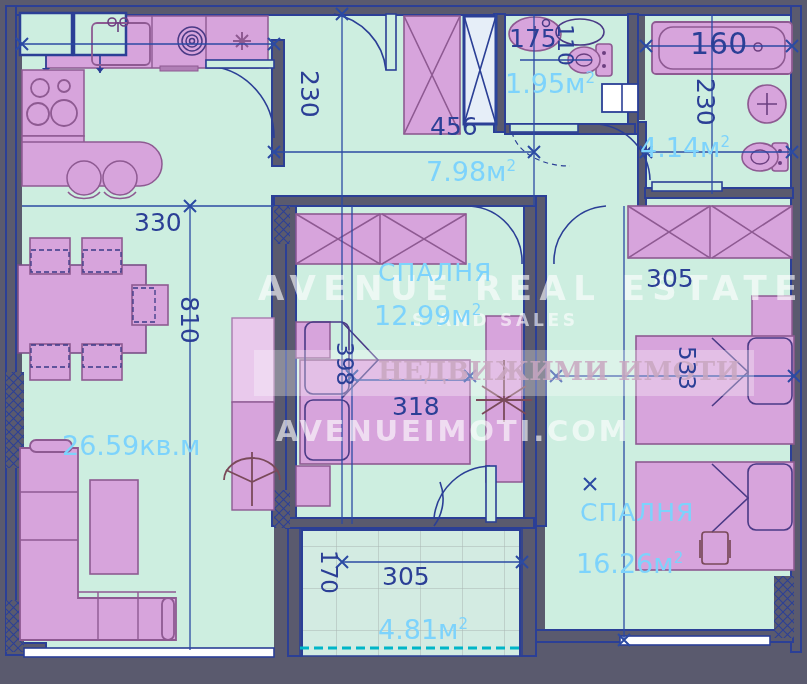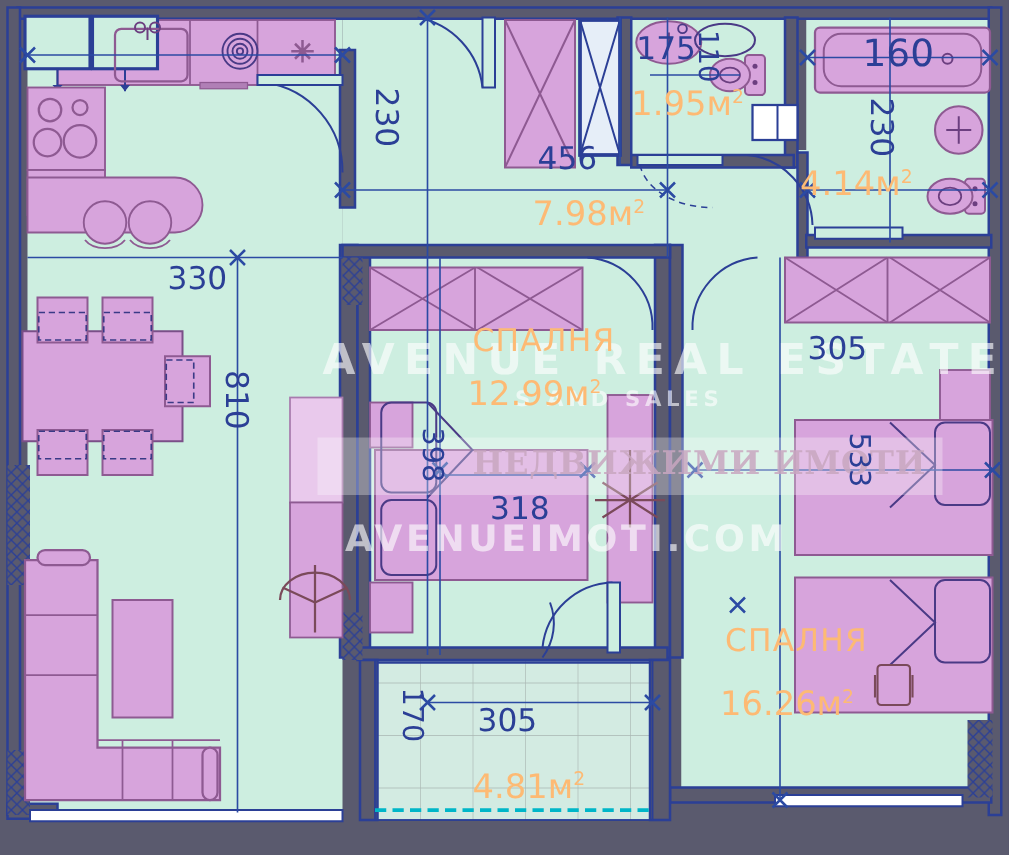--- a/index.html
+++ b/index.html
@@ -1,19 +1,19 @@
 <!DOCTYPE html>
 <html><head>
 <meta charset="utf-8">
 <style>
   html,body{margin:0;padding:0;background:#5a5a6e;}
   #stage{position:relative;width:807px;height:684px;overflow:hidden;
          background:#5a5a6e;font-family:"DejaVu Sans",sans-serif;}
   #svgroot{position:absolute;left:0;top:0;}
-  .lbl{position:absolute;color:#fdba74;font-family:"DejaVu Sans",sans-serif;
+  .lbl{position:absolute;color:#7dd3fc;font-family:"DejaVu Sans",sans-serif;
        white-space:nowrap;pointer-events:none;}
   .room-name{font-size:25px;letter-spacing:1px;}
   .room-area{font-size:27px;}
   .dim{font-size:25px;color:#2b3f96;}
   .dim.vert{transform-origin:0 0;}
   .sup{font-size:15px;vertical-align:super;}
   .wm{position:absolute;color:#ffffff;opacity:.62;font-weight:bold;
       letter-spacing:.22em;pointer-events:none;font-family:"DejaVu Sans",sans-serif;}
   .wm2{position:absolute;color:#c9a7c0;opacity:.85;font-weight:bold;
        pointer-events:none;font-family:"DejaVu Serif",serif;}
@@ -345,20 +345,21 @@
     </g>
   </svg>
 
   <div class="wmband" style="left:0;top:272;width:807px;height:0;"></div>
   <div class="wm" style="left:412px;top:310px;font-size:17px;">S AND SALES</div>
   <div class="wm" style="left:258px;top:268px;font-size:34px;">AVENUE REAL ESTATE</div>
   <div class="wmband" style="left:254px;top:350px;width:500px;height:46px;"></div>
   <div class="wm2" style="left:378px;top:356px;font-size:26px;letter-spacing:.02em;">НЕДВИЖИМИ ИМОТИ</div>
   <div class="wm" style="left:276px;top:414px;font-size:29px;letter-spacing:.10em;">AVENUEIMOTI.COM</div>
 
+  <div class="lbl room-area" style="left:62px;top:430px;"><span>26.59кв.м</span></div>
 
   <div class="lbl room-area" style="left:426px;top:156px;"><span>7.98м</span><span class="sup">2</span></div>
 
   <div class="lbl room-area" style="left:505px;top:68px;"><span>1.95м</span><span class="sup">2</span></div>
 
   <div class="lbl room-area" style="left:640px;top:132px;"><span>4.14м</span><span class="sup">2</span></div>
 
   <div class="lbl room-name" style="left:378px;top:258px;">СПАЛНЯ</div>
   <div class="lbl room-area" style="left:374px;top:300px;"><span>12.99м</span><span class="sup">2</span></div>
 

